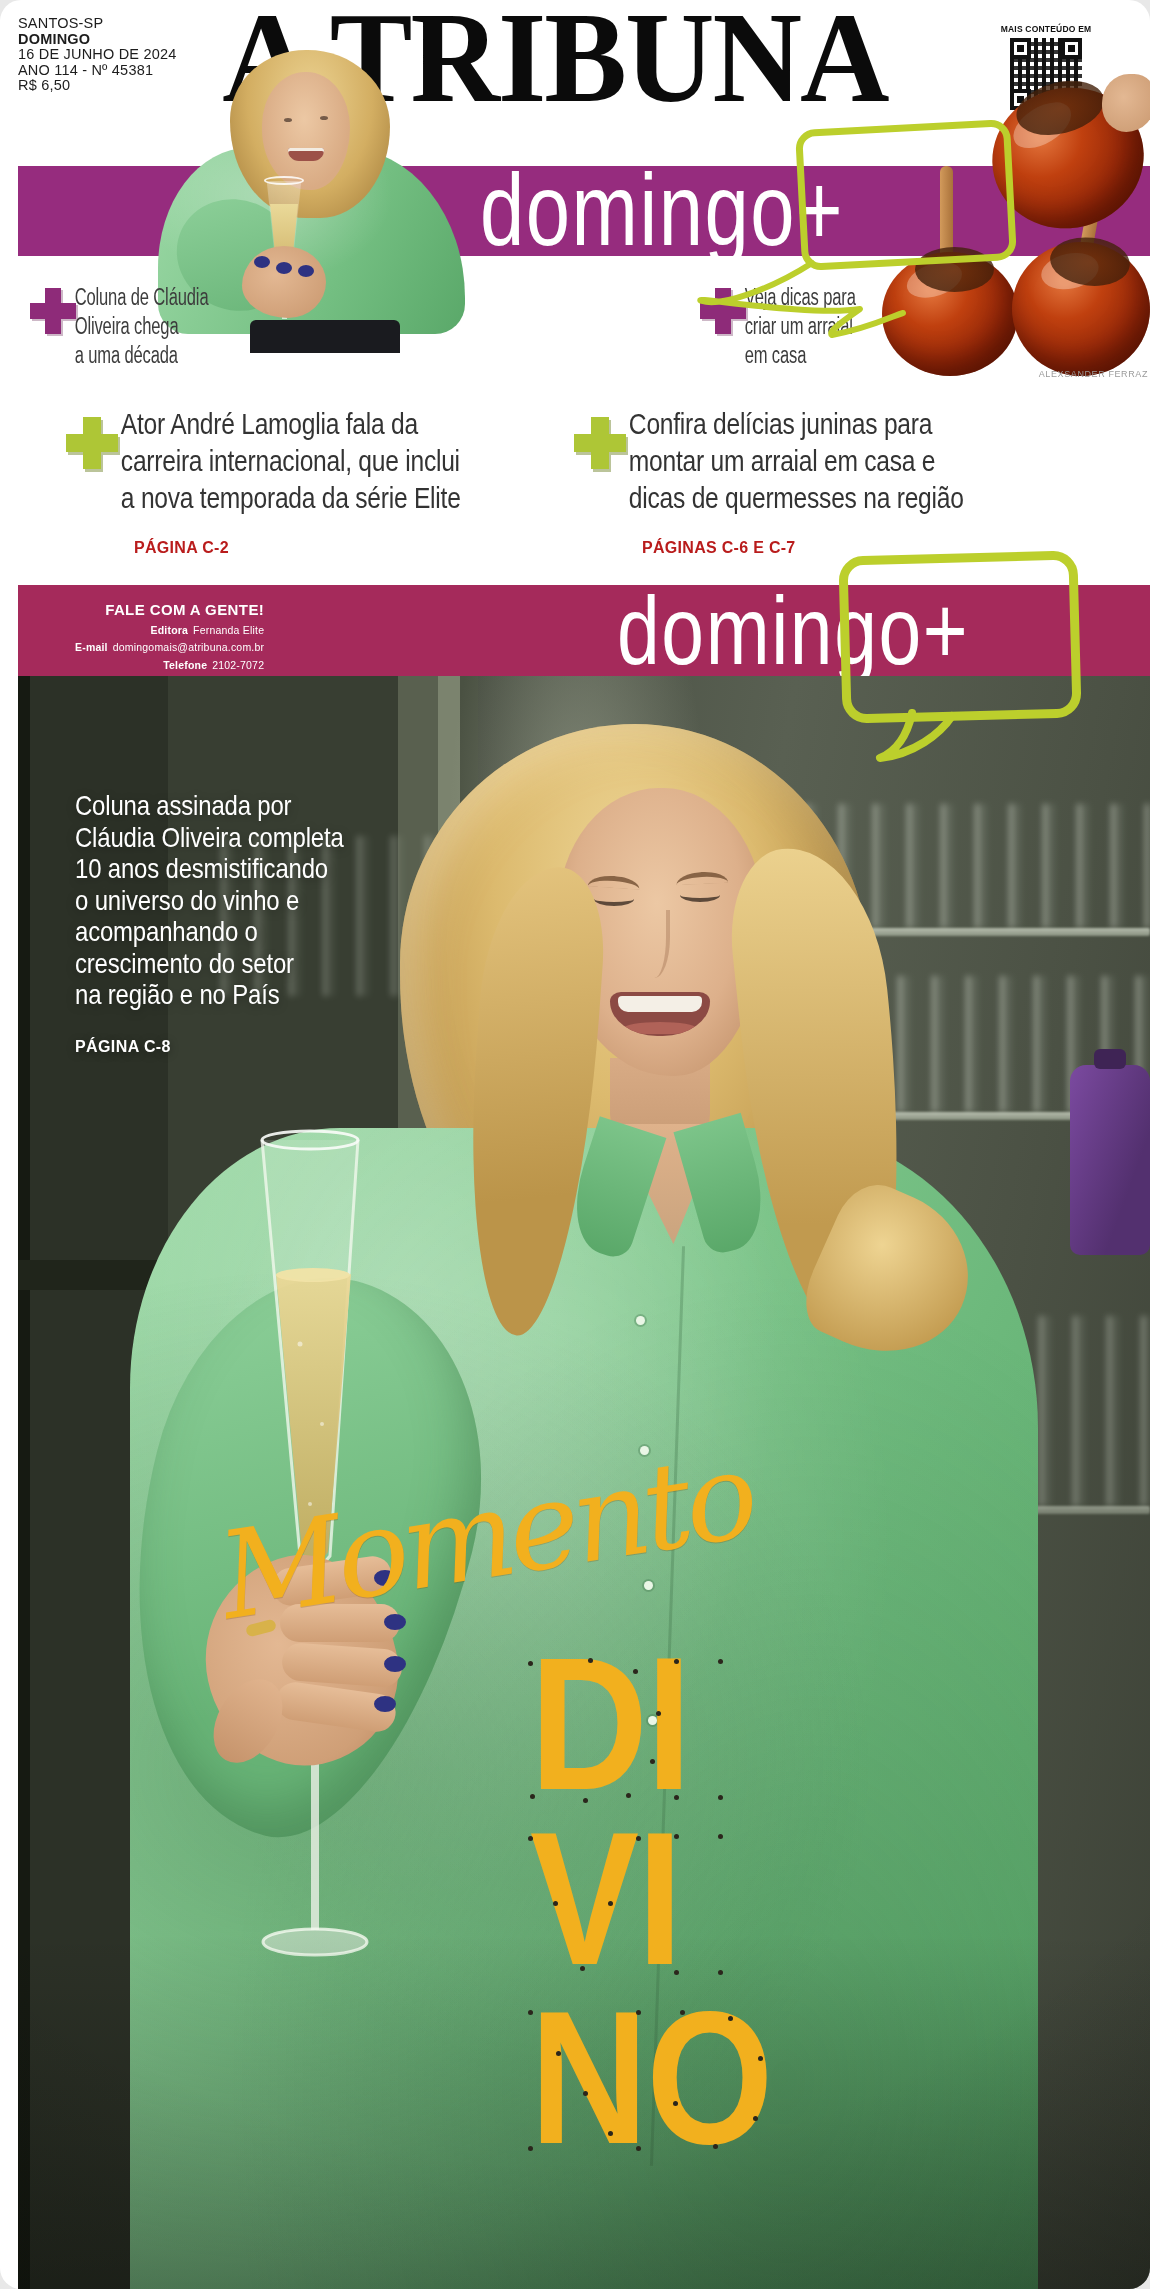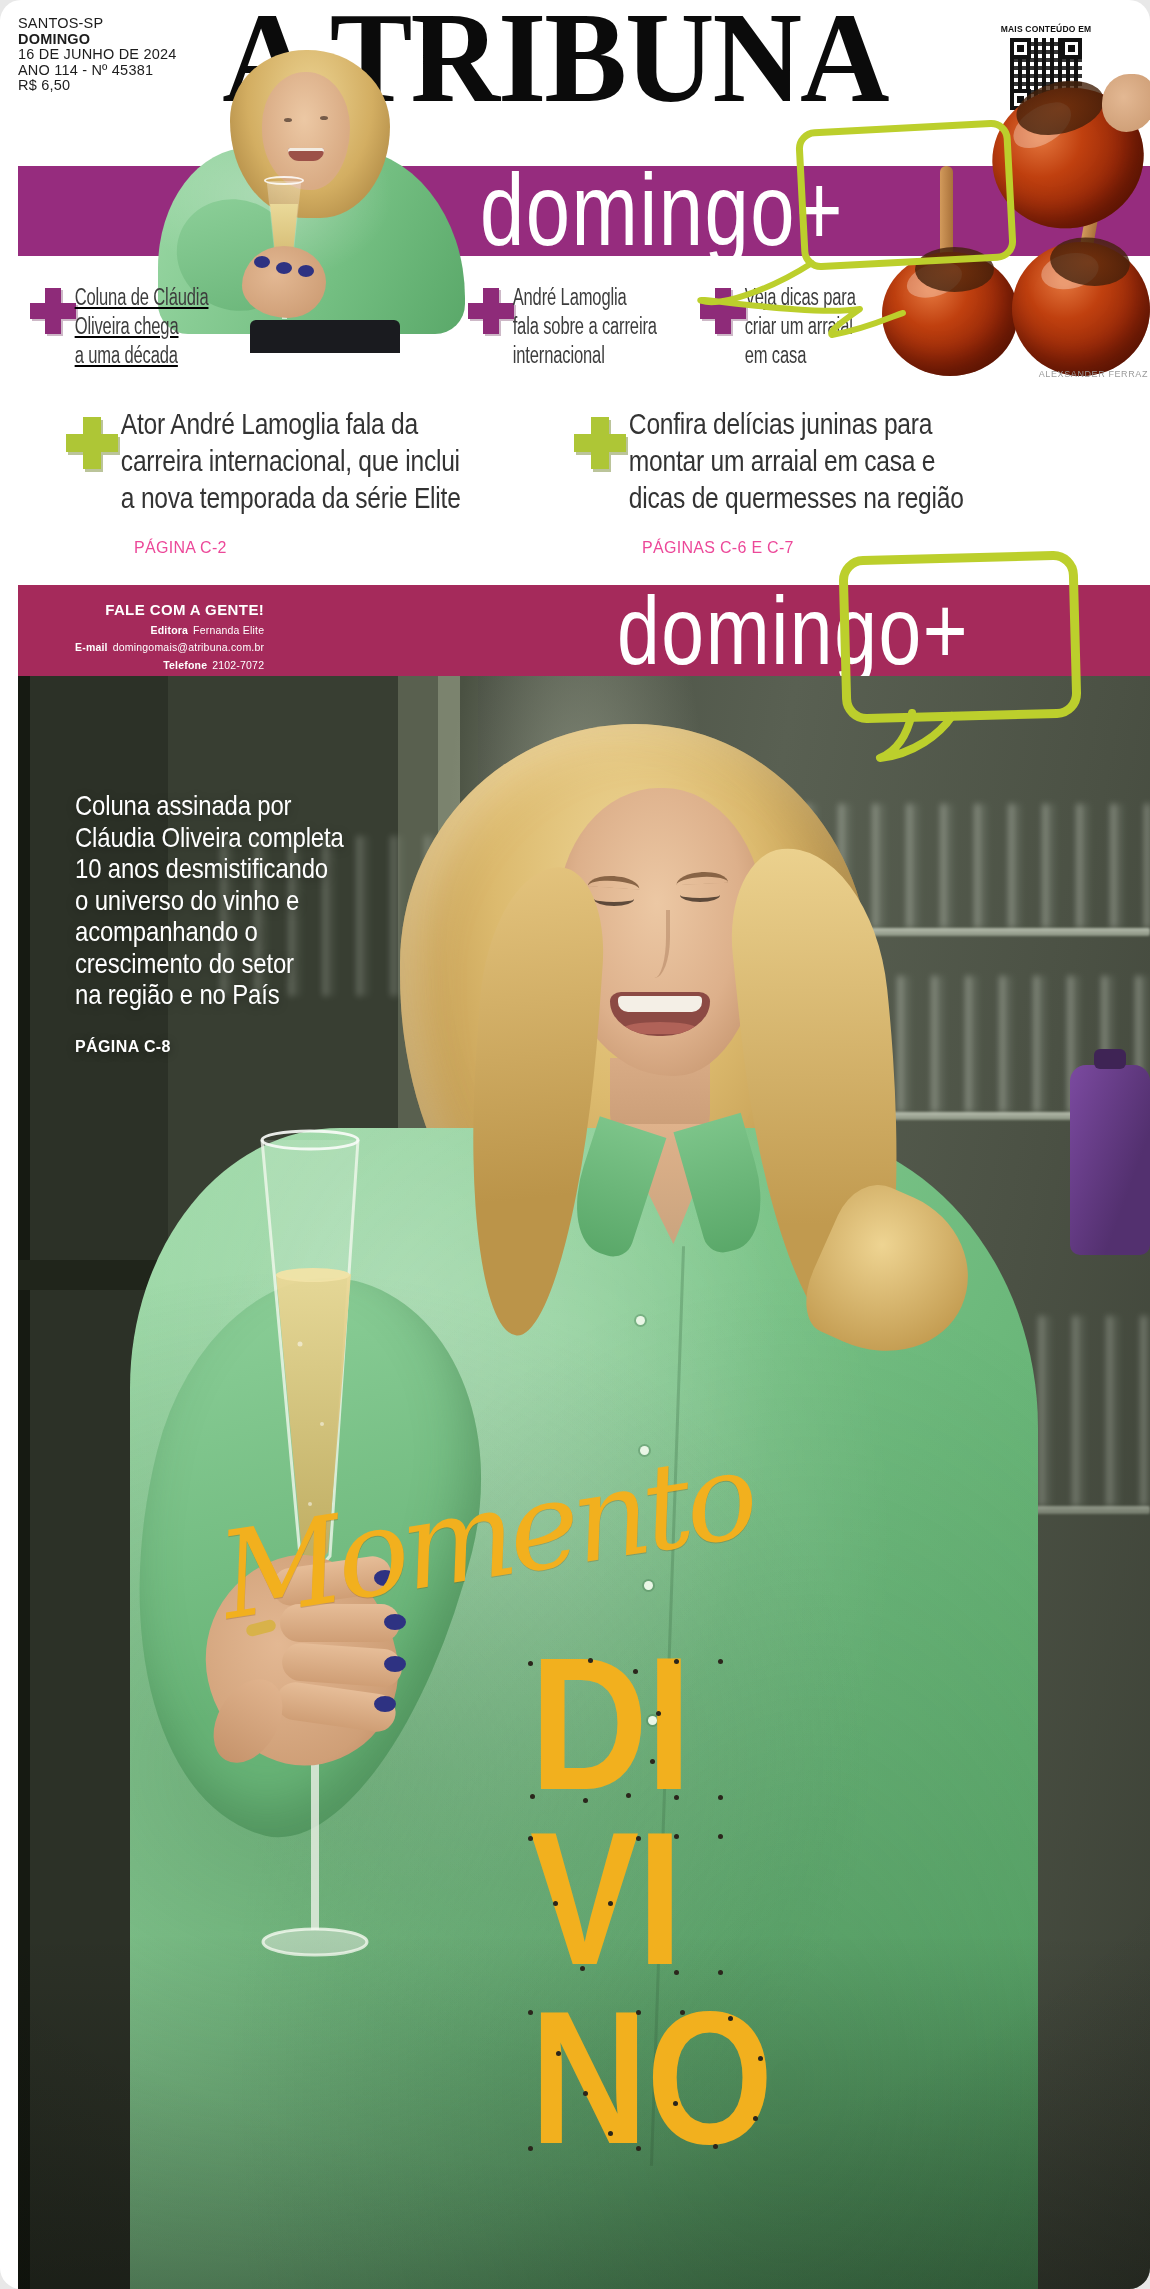--- a/index.html
+++ b/index.html
@@ -49,27 +49,27 @@
   .plus-purple { --c:var(--plus-purple,#8E2B79); filter:drop-shadow(2px 2px 0 rgba(90,20,70,.3)); }
   .plus-green  { --c:var(--plus-green,#AEC636); width:52px; height:52px; filter:drop-shadow(2px 3px 0 rgba(105,125,30,.45)); }
   .plus-green::before { top:17px; width:52px; height:18px; }
   .plus-green::after  { left:17px; width:18px; height:52px; }
 
   
   .teaser { position:absolute; top:283px; }
   .teaser .plus { left:0; top:5px; }
   .teaser-text { padding-left:62px; font-size:23px; line-height:29px; color:#3d3d3d;
     letter-spacing:-.2px; transform:scaleX(.72); transform-origin:left top; white-space:nowrap; }
-  .teaser1{ left:30px;text-decoration:underline; } .teaser2{ left:468px; } .teaser3{ left:700px; }
+  .teaser1{ left:30px; } .teaser2{ left:468px; } .teaser3{ left:700px; }
   .credit { position:absolute; right:2px; top:369px; font-size:9px; color:#9a9a9a; letter-spacing:.6px; }
   .feature { position:absolute; top:405px; }
   .feature .plus-green { left:5px; top:12px; }
   .feature-text { padding-left:73px; font-size:30px; line-height:37px; color:#333;
     letter-spacing:-.3px; transform:scaleX(.82); transform-origin:left top; white-space:nowrap; }
-  .feature-page { padding-left:73px; margin-top:23px; font-size:16px; font-weight:normal; color:#ec4899; letter-spacing:.3px; }
+  .feature-page { padding-left:73px; margin-top:23px; font-size:16px; font-weight:bold; color:#b91c1c; letter-spacing:.3px; }
   .featureA{ left:61px; } .featureB{ left:569px; }
 
   
   .woman-top { position:absolute; left:158px; top:50px; width:307px; height:303px; }
   .woman-top > div { position:absolute; }
   .wt-body { left:0; top:98px; width:307px; height:186px;
     background:radial-gradient(ellipse at 35% 25%, rgba(255,255,255,.3), transparent 45%),
                linear-gradient(115deg,#9bd8a5,#74bf82 60%,#5aa869);
     border-radius:90px 120px 30px 30px / 120px 150px 30px 30px; }
   .wt-arm { left:18px; top:150px; width:120px; height:110px; background:linear-gradient(140deg,#8fd19b,#68b477);
@@ -273,24 +273,20 @@
 
   <svg class="bubble bubble1" viewBox="0 0 480 280">
     <rect x="142" y="43" width="208" height="134" rx="16" stroke-width="7" transform="rotate(-3 246 110)"></rect>
     <path stroke-width="6" d="M152,178 C110,205 60,222 42,216 S150,232 200,224 C180,238 168,247 172,250 C210,243 235,230 243,228"></path>
   </svg>
 
   <div class="teaser teaser1">
     <span class="plus plus-purple"></span>
     <p class="teaser-text">Coluna de Cláudia<br>Oliveira chega<br>a uma década</p>
   </div>
-  <div class="teaser teaser2">
-    <span class="plus plus-purple"></span>
-    <p class="teaser-text">André Lamoglia<br>fala sobre a carreira<br>internacional</p>
-  </div>
   <div class="teaser teaser3">
     <span class="plus plus-purple"></span>
     <p class="teaser-text">Veja dicas para<br>criar um arraial<br>em casa</p>
   </div>
 
   <div class="credit">ALEXSANDER FERRAZ</div>
 
   <div class="feature featureA">
     <span class="plus plus-green"></span>
     <p class="feature-text">Ator André Lamoglia fala da<br>carreira internacional, que inclui<br>a nova temporada da série Elite</p>

